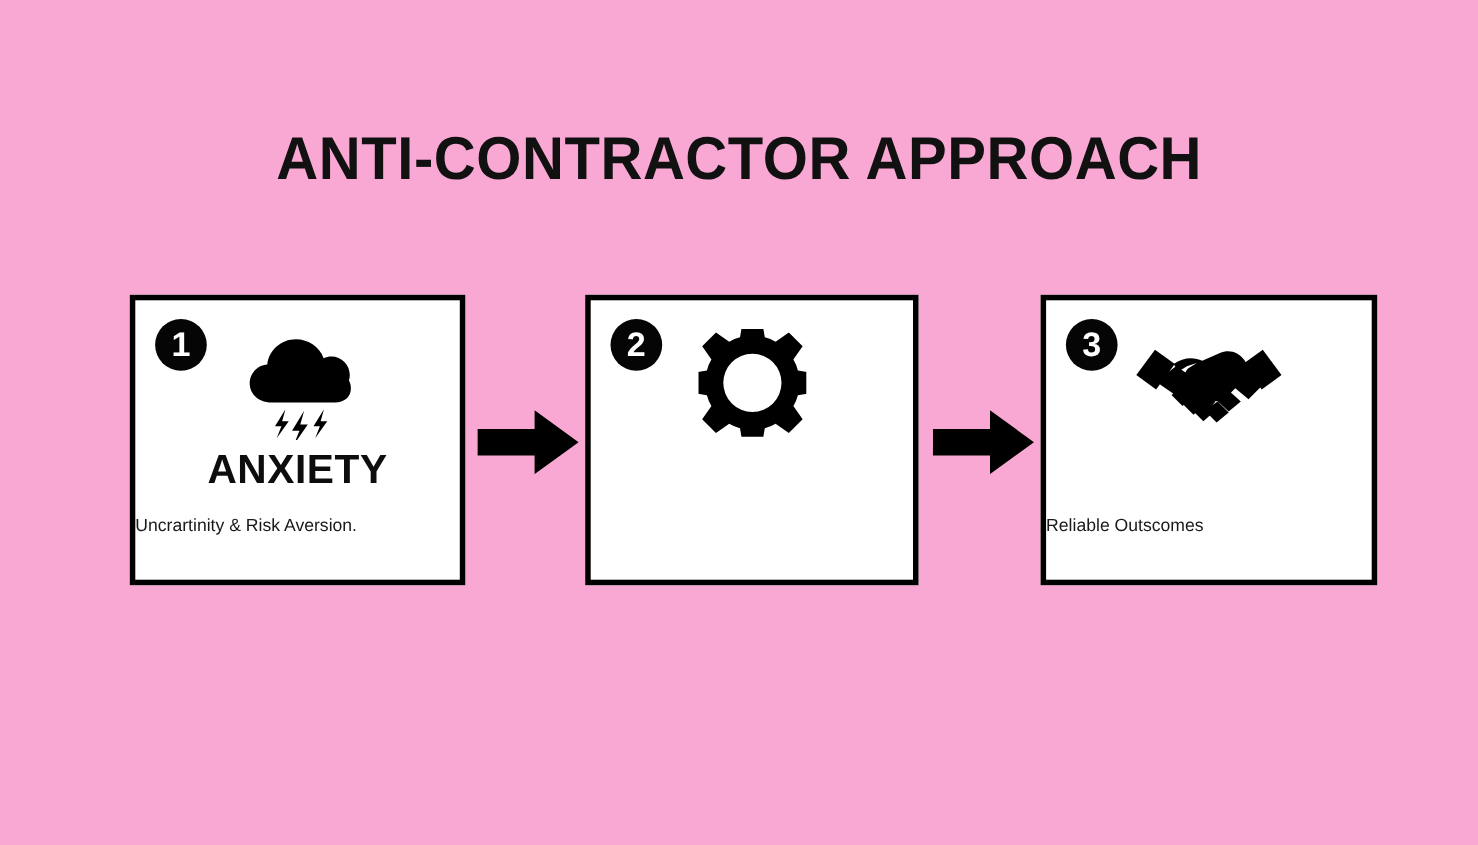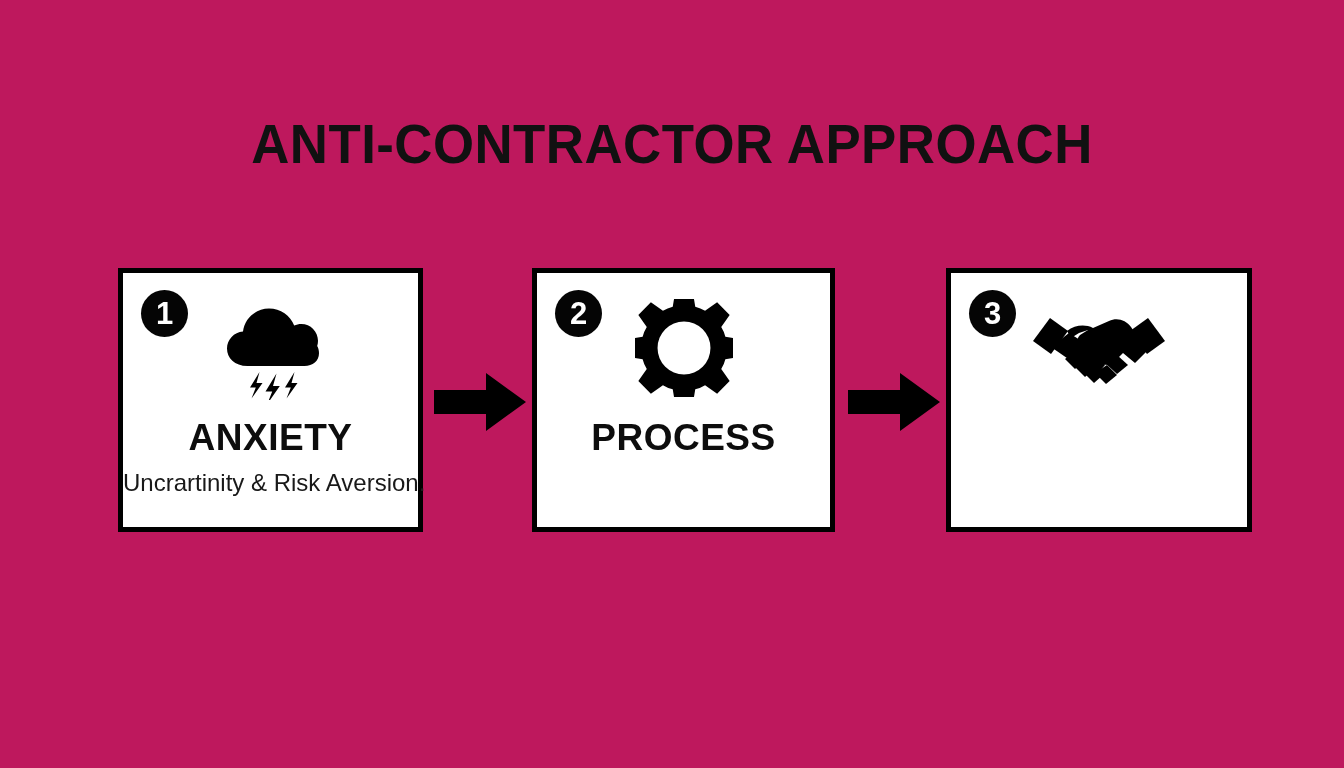--- a/index.html
+++ b/index.html
@@ -11,21 +11,21 @@
     width: 1344px;
     height: 768px;
     overflow: hidden;
     font-family: "Liberation Sans", sans-serif;
     -webkit-font-smoothing: antialiased;
   }
   #canvas {
     position: relative;
     width: 1344px;
     height: 768px;
-    background: #be185d;
+    background: #f9a8d4;
   }
 
   
   #title {
     position: absolute;
     left: 0;
     top: 117px;
     width: 1344px;
     text-align: center;
     font-family: "Liberation Sans Narrow", "Liberation Sans", sans-serif;
@@ -85,40 +85,40 @@
     height: 110px;
     display: flex;
     align-items: center;
     justify-content: center;
   }
   .icon-wrap svg { display: block; }
 
   .card-title {
     position: absolute;
     left: 0;
-    top: 146px;
+    top: 135px;
     width: 100%;
     text-align: center;
     font-family: "Liberation Sans Narrow", "Liberation Sans", sans-serif;
     font-size: 37px;
     font-weight: bold;
     letter-spacing: 0.5px;
     color: #0d0d0d;
     line-height: 1;
     white-space: nowrap;
   }
 
   .card-sub {
     position: absolute;
     left: 0;
     top: 198px;
     width: 100%;
     text-align: left;
     font-family: "Liberation Sans Narrow", "Liberation Sans", sans-serif;
-    font-size: 24px;
+    font-size: 16px;
     font-weight: normal;
     color: #191919;
     line-height: 1;
     white-space: nowrap;
   }
 
   
   .arrow {
     position: absolute;
     top: 105px;
@@ -180,21 +180,20 @@
             A34 34 0 0 1 92.2 48.5 L107 51 L107 69 L92.2 71.5
             A34 34 0 0 1 88 81.5 L96.6 93.8 L83.8 106.6 L71.5 98
             A34 34 0 0 1 61.5 102.2 L59 117 L41 117 L38.5 102.2
             A34 34 0 0 1 28.5 98 L16.2 106.6 L3.4 93.8 L12 81.5
             A34 34 0 0 1 7.8 71.5 L-7 69 L-7 51 L7.8 48.5
             A34 34 0 0 1 12 38.5 L3.4 26.2 L16.2 13.4 L28.5 22
             A34 34 0 0 1 38.5 17.8 Z
             M50 33 A27 27 0 1 0 50 87 A27 27 0 1 0 50 33 Z" transform="translate(0,-10)"></path>
         </svg>
       </div>
-      <div class="card-title">PROCESS</div>
     </div>
 
     <div class="arrow a2">
       <svg width="92" height="58" viewBox="0 0 92 58" aria-hidden="true">
         <path d="M0 17 L52 17 L52 0 L92 29 L52 58 L52 41 L0 41 Z" fill="#000000"></path>
       </svg>
     </div>
 
     <div class="card c3">
       <div class="badge">3</div>
@@ -214,16 +213,17 @@
 
             <path d="M34 52 L44 44 L54 53 L44 62 Z"></path>
             <path d="M44 60 L54 52 L64 61 L54 70 Z"></path>
             <path d="M54 67 L63 60 L72 68 L63 76 Z"></path>
 
             <path d="M74 56 L86 48 L97 58 L86 67 Z"></path>
             <path d="M64 66 L76 58 L86 68 L75 77 Z"></path>
           </g>
         </svg>
       </div>
+      <div class="card-sub">Reliable Outscomes</div>
     </div>
 
   </div>
 </div>
 
 </body></html>

